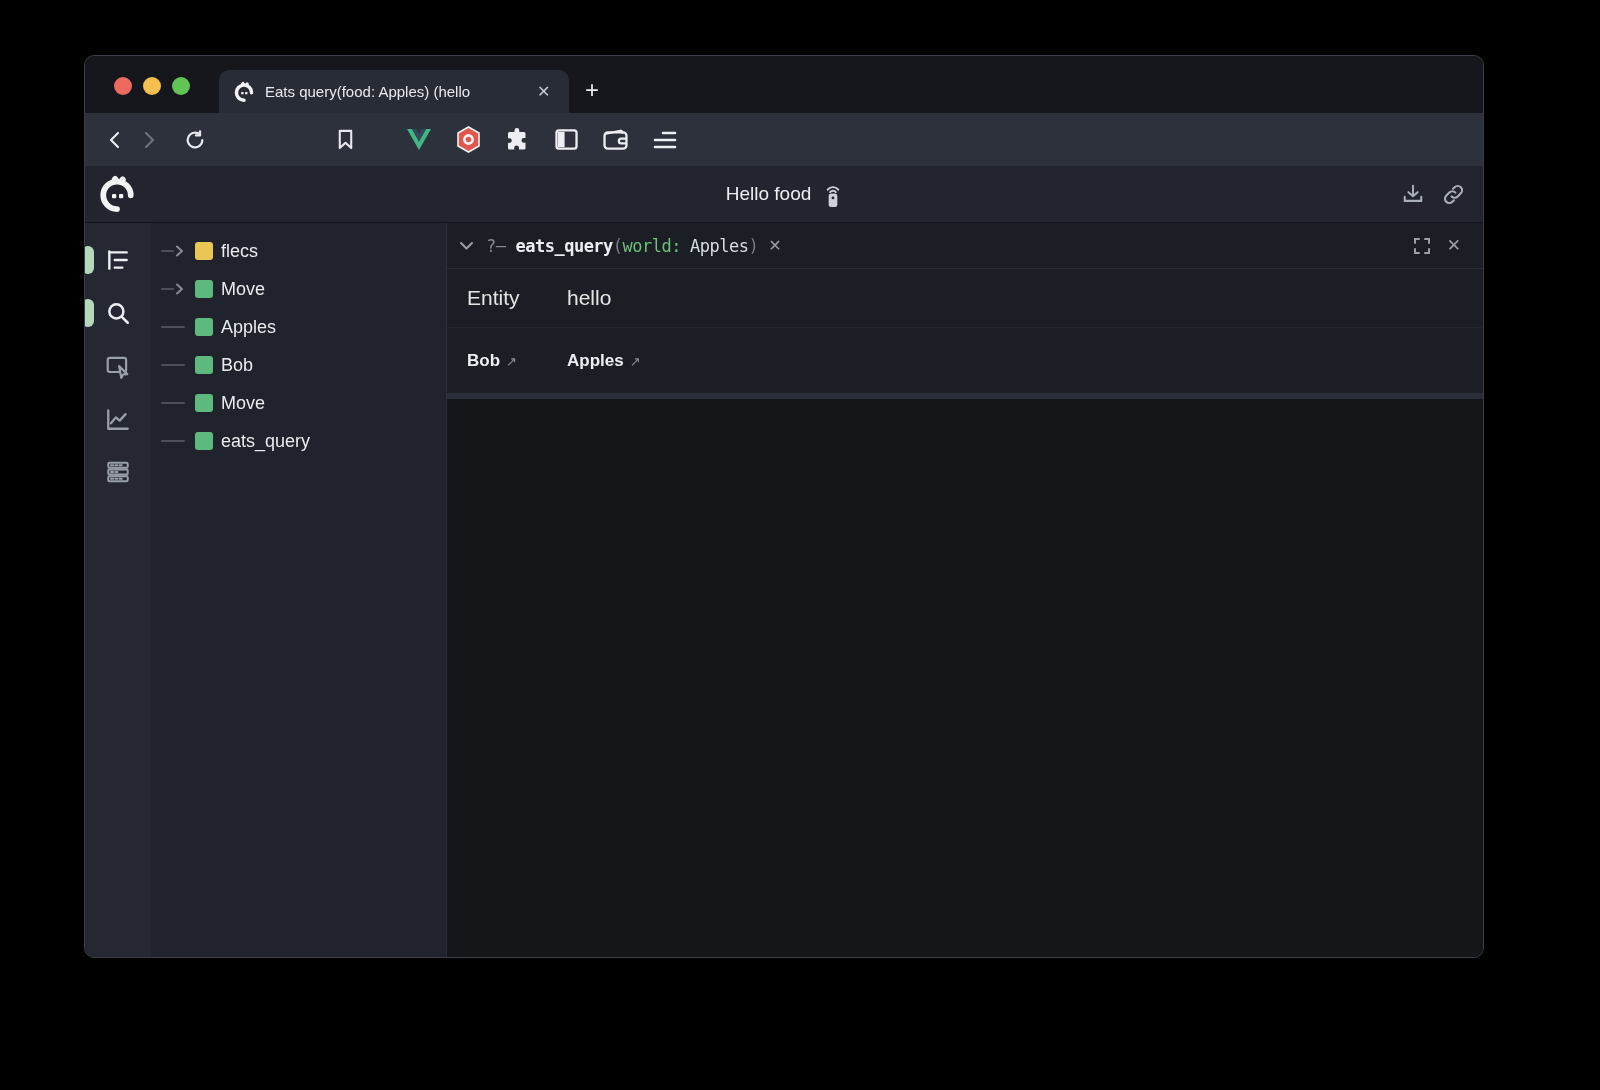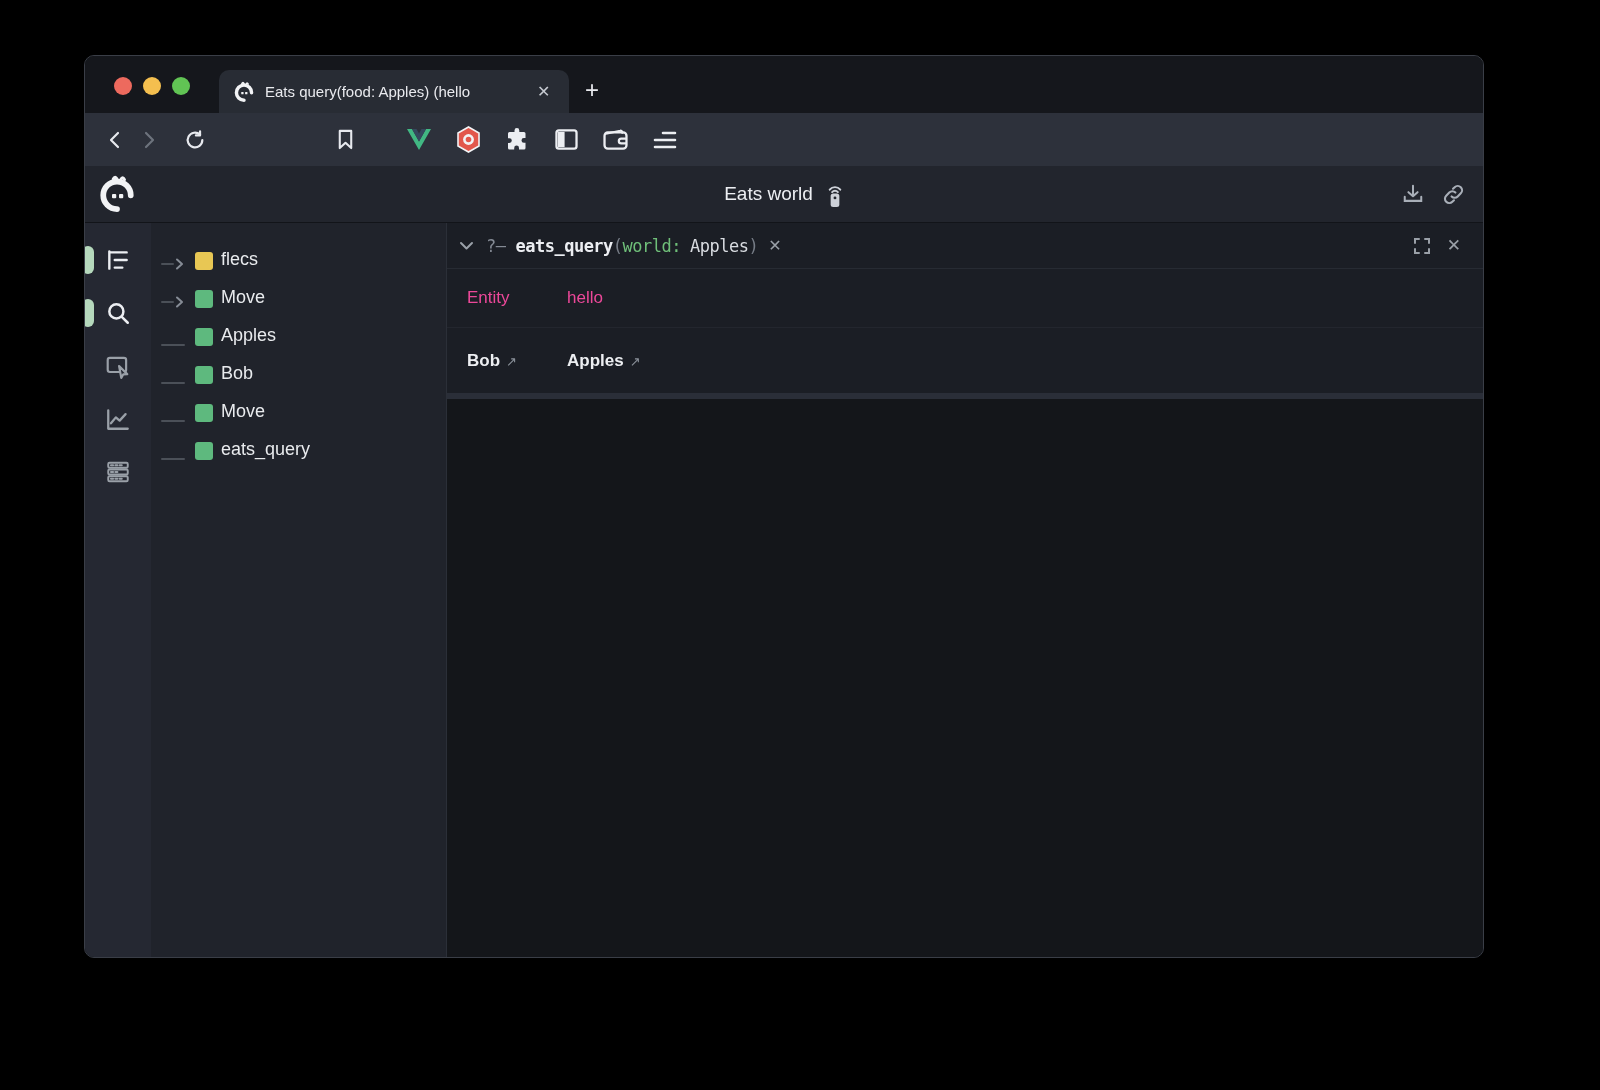--- a/index.html
+++ b/index.html
@@ -50,21 +50,21 @@
   
   .content { position:relative; display:flex; height:789px; }
   .iconstrip { width:66px; background:#252832; display:flex; flex-direction:column; align-items:center;
     padding-top:24px; gap:27px; position:relative; }
   .strip-ic { width:26px; height:26px; color:#9aa0a8; display:flex; align-items:center; justify-content:center; }
   .strip-ic.active { color:#eceef2; }
   .pill { position:absolute; left:-3px; width:12px; height:28px; background:#b5d8bc; border-radius:6px; }
   .pill1 { top:23px; } .pill2 { top:76px; }
 
   .treepanel { width:295px; background:#20232b; padding-top:9px; }
-  .tree-item { height:38px; display:flex; align-items:flex-end; padding-left:10px; cursor:default; }
+  .tree-item { height:38px; display:flex; align-items:center; padding-left:10px; cursor:default; }
   .conn { display:flex; align-items:center; width:34px; color:#868c96; }
   .conn-line { height:2px; background:#4b5058; border-radius:1px; }
   .conn .conn-line { width:13px; }
   .conn.leaf .conn-line { width:24px; }
   .conn svg { margin-left:1px; }
   .sq { width:18px; height:18px; border-radius:3px; flex:none; }
   .tree-label { color:#e9ebee; font-size:18px; margin-left:8px; }
 
   .main { flex:1; background:#14161a; border-left:1px solid #2b2f38; }
   .qpanel { background:#1b1e25; }
@@ -75,21 +75,21 @@
   .q-prefix { color:#848a94; margin-right:10px; }
   .q-name { color:#eceef2; font-weight:bold; }
   .q-paren { color:#767c86; }
   .q-arg { color:#6fbf79; }
   .q-val { color:#d9dce1; margin-left:9px; }
   .q-close { color:#9aa0a8; font-size:16px; margin-left:10px; }
   .q-right { position:absolute; right:22px; display:flex; gap:16px; color:#9aa0a8; align-items:center; }
 
   .thead { height:59px; display:flex; align-items:center; padding-left:20px;
     border-bottom:1px solid #23262e; }
-  .th { color:#ec4899; font-size:17px; }
+  .th { color:#e5e5e5; font-size:21px; }
   .trow { height:65px; display:flex; align-items:center; padding-left:20px; }
   .td { color:#edeff2; font-size:17px; font-weight:bold; display:flex; align-items:baseline; }
   .col1 { width:100px; }
   .ne-arrow { color:#8a9099; font-size:13px; margin-left:6px; font-weight:normal; }
   .panel-bottom { height:6px; background:#2a2e38; }
 
   svg { display:block; }
 </style>
 </head>
 <body>
@@ -183,21 +183,21 @@
   </div>
 
   <div class="appheader">
     <svg class="logo" viewBox="0 0 32 32">
       <path d="M27 17 A11 11 0 1 0 16 28" fill="none" stroke="#f2f3f5" stroke-width="4.6" stroke-linecap="round"></path>
       <path d="M13 4 q1.5 -3 3 0 M19 4.5 q1.5 -3 3 0" fill="none" stroke="#f2f3f5" stroke-width="2.4" stroke-linecap="round"></path>
       <rect x="12" y="16" width="3.4" height="3.4" rx="0.8" fill="#f2f3f5"></rect>
       <rect x="17.6" y="16" width="3.4" height="3.4" rx="0.8" fill="#f2f3f5"></rect>
     </svg>
     <div class="apptitle-wrap">
-      <span class="apptitle">Eats world</span>
+      <span class="apptitle">Hello food</span>
       <span class="remote-ic">
         <svg width="18" height="27" viewBox="0 0 18 28">
             <path d="M3.5 9 a7 7 0 0 1 11 0" fill="none" stroke="currentColor" stroke-width="2" stroke-linecap="round"></path>
             <path d="M6 11.5 a4 4 0 0 1 6 0" fill="none" stroke="currentColor" stroke-width="2" stroke-linecap="round"></path>
             <rect x="4.5" y="13" width="9" height="14" rx="2.6" fill="currentColor"></rect>
             <circle cx="9" cy="17.5" r="1.5" fill="#22252d"></circle>
           </svg>
       </span>
     </div>
     <div class="hdr-right">

